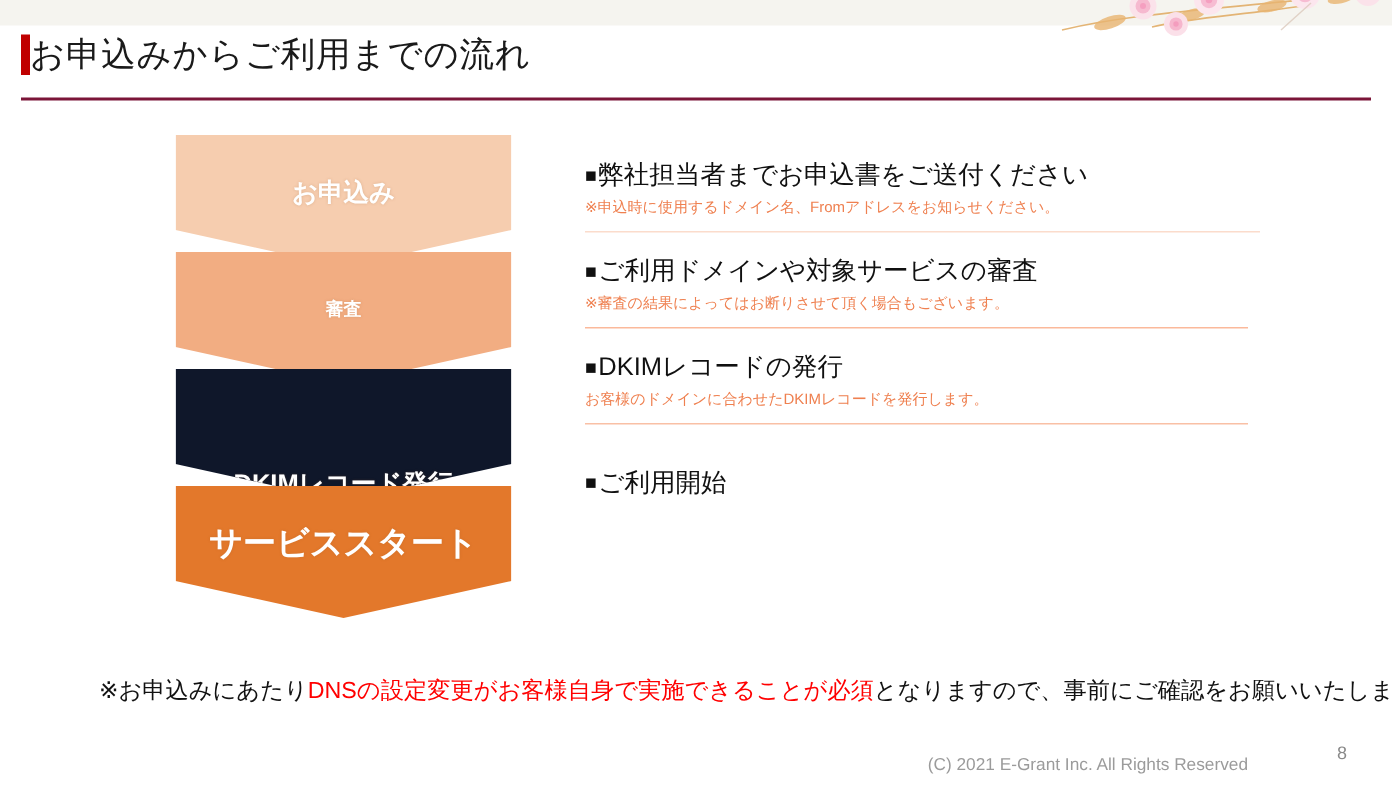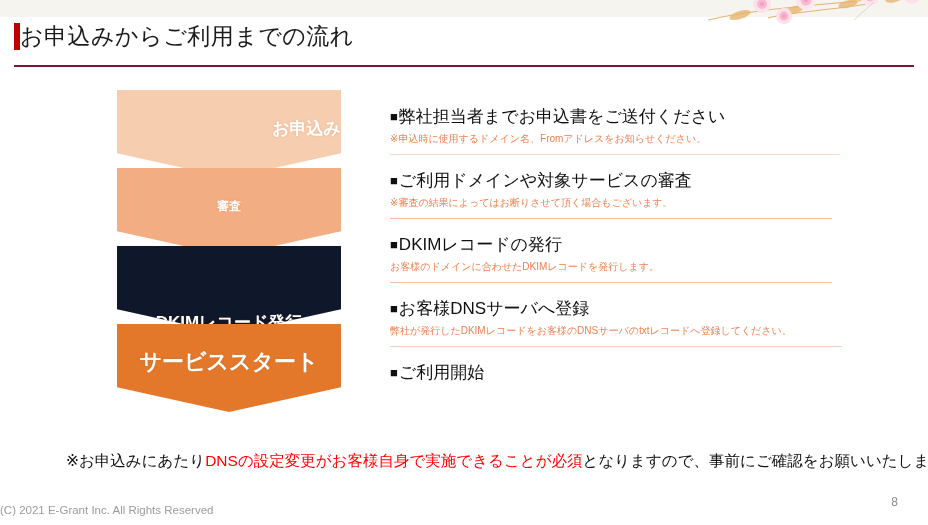--- a/index.html
+++ b/index.html
@@ -83,21 +83,21 @@
 
   
   .note{
     position:absolute;left:66px;top:450px;width:830px;
     font-size:15.5px;line-height:22px;color:#111111;white-space:nowrap;
   }
   .note .em{color:#ff0000;}
 
   
   .footer-copy{
-    position:absolute;left:0;top:504px;width:832px;text-align:left;
+    position:absolute;left:0;top:504px;width:832px;text-align:right;
     font-size:11.5px;color:#9b9b9b;
   }
   .page-num{
     position:absolute;right:30px;top:495px;
     font-size:12px;color:#8a8a8a;
   }
 </style>
 </head>
 <body>
 
@@ -147,21 +147,21 @@
   </svg>
 </div>
 
 <div class="title-row">
   <div class="title-bar" style="background: rgb(192, 0, 0);"></div>
   <div class="title-text">お申込みからご利用までの流れ</div>
 </div>
 <div class="title-rule" style="background: rgb(123, 21, 56);"></div>
 
 <div class="flow">
-  <div class="chev chev-1" style="background: rgb(246, 205, 175); justify-content: flex-end;">
+  <div class="chev chev-1" style="background: rgb(246, 205, 175);">
     <span>お申込み</span>
   </div>
   <div class="chev chev-2" style="background: rgb(242, 173, 130);">
     <span>審査</span>
   </div>
   <div class="chev chev-3" style="background: #0f172a; align-items: flex-end;">
     <span>DKIMレコード発行</span>
   </div>
   <div class="chev chev-4" style="background: rgb(227, 120, 43);">
     <span>サービススタート</span>
@@ -193,27 +193,20 @@
   <div class="step s3">
     <div class="step-head">
       <span class="bullet">■</span><span>DKIMレコードの発行</span>
     </div>
     <div class="step-sub">お客様のドメインに合わせたDKIMレコードを発行します。</div>
     <div class="step-rule"></div>
   </div>
 
   <div class="gap2"></div>
 
-  <div class="step s4">
-    <div class="step-head">
-      <span class="bullet">■</span><span>お客様DNSサーバへ登録</span>
-    </div>
-    <div class="step-sub">弊社が発行したDKIMレコードをお客様のDNSサーバのtxtレコードへ登録してください。</div>
-    <div class="step-rule"></div>
-  </div>
 
   <div class="gap2"></div>
 
   <div class="step s5">
     <div class="step-head">
       <span class="bullet">■</span><span>ご利用開始</span>
     </div>
   </div>
 
 </div>

